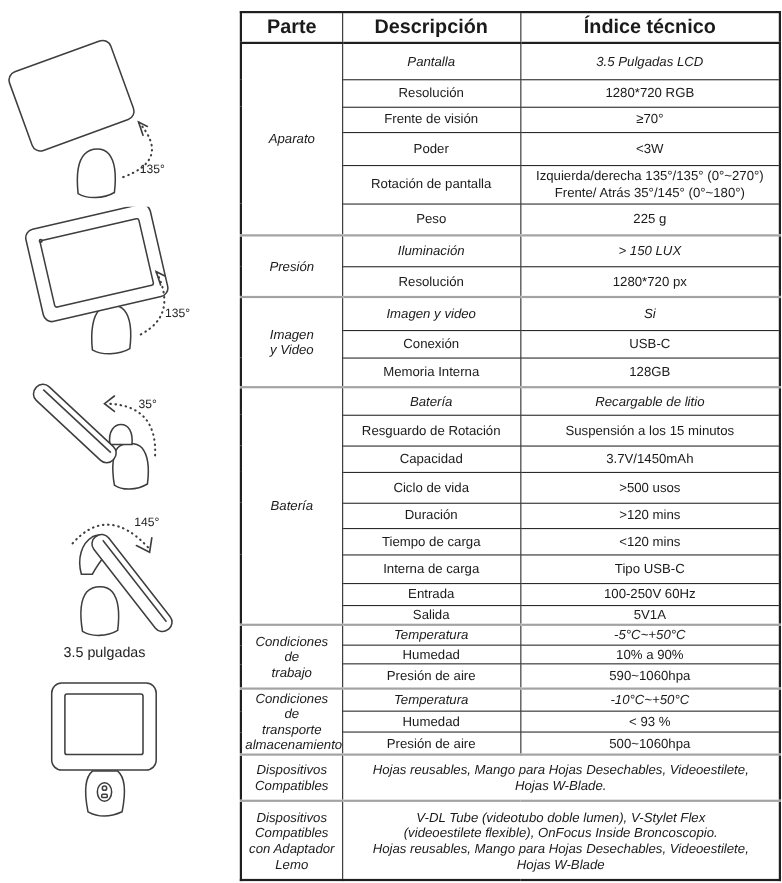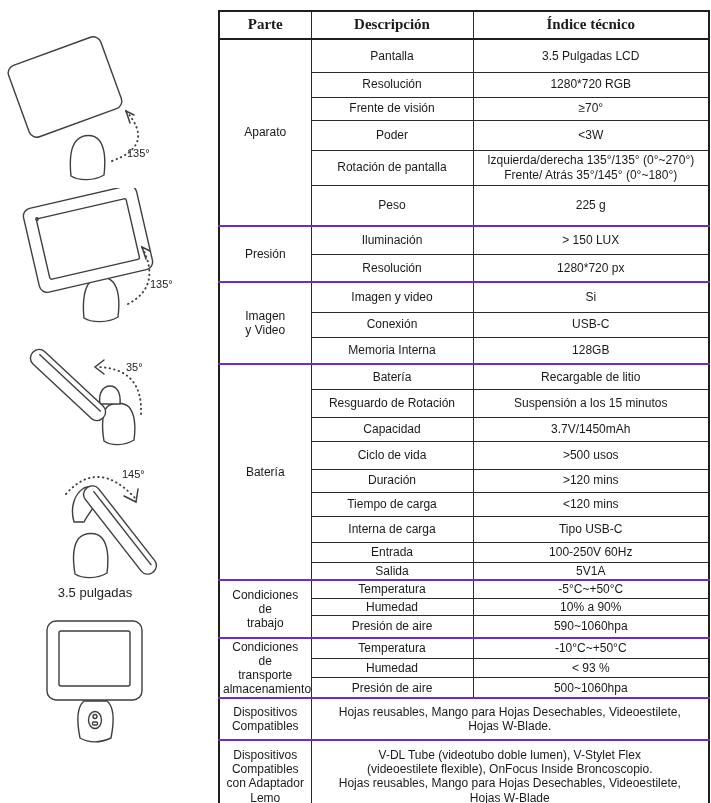--- a/index.html
+++ b/index.html
@@ -4,22 +4,22 @@
 <style>
   html,body{margin:0;padding:0;background:#fff;}
   body{width:711px;height:803px;font-family:"Liberation Sans",sans-serif;color:#1a1a1a;}
   .page{position:relative;width:711px;height:803px;background:#fff;overflow:hidden;}
 
   
   table.spec{position:absolute;left:218px;top:10px;width:490px;border-collapse:collapse;
              table-layout:fixed;background:#fff;border:2px solid #1f1f1f;}
   .spec th,.spec td{border:1px solid #2b2b2b;text-align:center;vertical-align:middle;
                     padding:1px 3px;font-size:12px;line-height:1.18;overflow:hidden;}
-  .spec thead th{font-weight:bold;font-size:15px;border-bottom:2px solid #1f1f1f;font-family:Liberation Serif, serif;}
-  .spec tr.gs>th,.spec tr.gs>td{border-top:2px solid #6d28d9;}
+  .spec thead th{font-weight:bold;font-size:18px;border-bottom:2px solid #1f1f1f;}
+  .spec tr.gs>th,.spec tr.gs>td{border-top:2px solid #a3a3a3;font-style:italic;}
   .pre{white-space:pre-line;}
   .small{font-size:9.5px;line-height:1.15;}
   .left{text-align:left;padding-left:9px;padding-right:6px;margin-top:20px;}
   .v2{font-size:11.3px;margin-left:36px;}
 
   
   .fig{position:absolute;left:0;}
   .fig text{font-family:"Liberation Sans",sans-serif;fill:#222;font-size:11px;}
   .ln{fill:#fff;stroke:#3e3e3e;stroke-width:1.4;}
   .nf{fill:none;stroke:#3e3e3e;stroke-width:1.4;}
@@ -109,21 +109,21 @@
       </tr>
       <tr style="height:30px">
         <td>Poder</td>
         <td>&lt;3W</td>
       </tr>
       <tr style="height:35px">
         <td>Rotación de pantalla</td>
         <td class="pre v2">Izquierda/derecha 135°/135° (0°~270°)
 Frente/ Atrás 35°/145° (0°~180°)</td>
       </tr>
-      <tr style="height:41px">
+      <tr style="height:29px">
         <td>Peso</td>
         <td>225 g</td>
       </tr>
 
       <tr class="gs" style="height:28px">
         <td rowspan="2" class="pre">Presión</td>
         <td>Iluminación</td>
         <td>&gt; 150 LUX</td>
       </tr>
       <tr style="height:28px">

